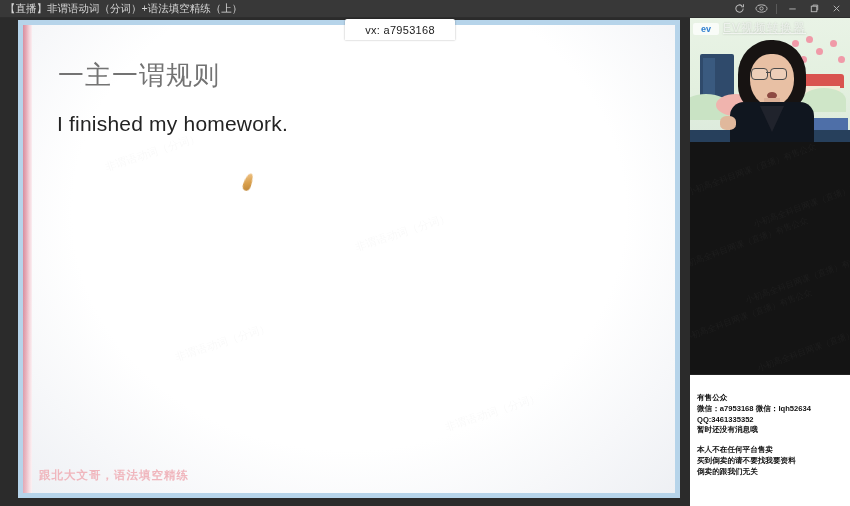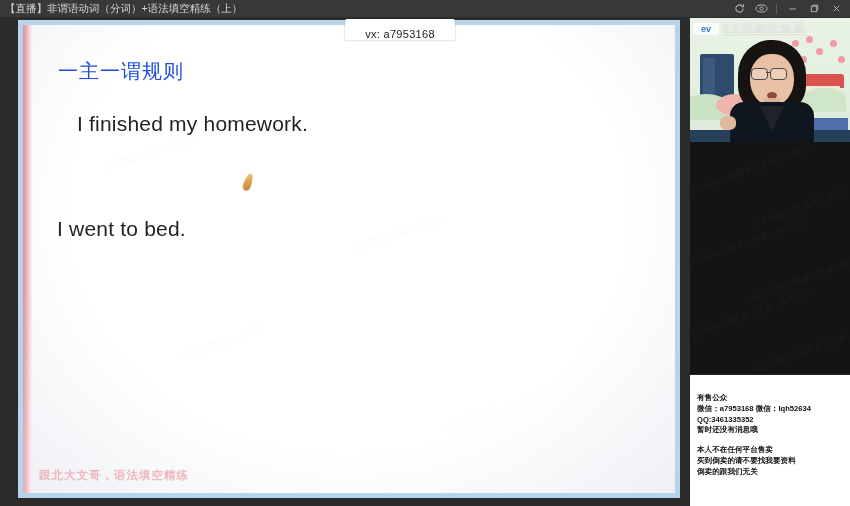--- a/index.html
+++ b/index.html
@@ -29,21 +29,21 @@
     width:22px;height:18px;display:flex;align-items:center;justify-content:center;
     color:#b8b8b8;font-size:11px;line-height:1;
   }
   .win-ico svg{display:block;}
   .win-sep{width:1px;height:10px;background:#5a5a5a;margin:0 4px;}
 
   
   .vx-tab{
     position:absolute;left:345px;top:19px;width:110px;height:21px;
     background:#ffffff;border-radius:2px 2px 0 0;
-    display:flex;align-items:flex-end;justify-content:center;
+    display:flex;align-items:center;justify-content:center;
     box-shadow:0 0 2px rgba(0,0,0,.35);
     z-index:6;
   }
   .vx-tab span{font-size:11px;color:#1a1a1a;letter-spacing:.3px;}
 
   
   .slide-frame{
     position:absolute;left:18px;top:20px;width:662px;height:478px;
     background:#b6d4ea;
     padding:5px;box-sizing:border-box;
@@ -62,26 +62,26 @@
     position:absolute;left:0;top:0;width:9px;height:100%;
     background:linear-gradient(to right,#d78fa0 0%,#e7aab6 35%,#f3d3da 70%,#fbeef1 100%);
   }
   .pink-bar-fade{
     position:absolute;left:0;top:0;width:9px;height:100%;
     background:linear-gradient(to bottom, rgba(255,255,255,0) 0%, rgba(255,255,255,0) 55%, rgba(255,255,255,.25) 100%);
   }
 
   .slide-title{
     position:absolute;left:35px;top:33px;
-    font-size:20px;color:#1d4ed8;letter-spacing:1px;
+    font-size:26px;color:#737373;letter-spacing:1px;
     font-family:"Liberation Sans","DejaVu Sans",sans-serif;
   }
   .slide-line1{
     position:absolute;left:34px;top:87px;
-    font-size:21px;color:#232323;letter-spacing:.2px;margin-left:20px;
+    font-size:21px;color:#232323;letter-spacing:.2px;
   }
   .slide-line2{
     position:absolute;left:34px;top:192px;
     font-size:21px;color:#232323;letter-spacing:.2px;
   }
   .slide-foot{
     position:absolute;left:16px;bottom:10px;
     font-size:11.5px;color:#f0b6bd;letter-spacing:1px;
     font-weight:bold;
   }
@@ -291,21 +291,20 @@
       <div class="wm-slide" style="left:80px;top:120px;">非谓语动词（分词）</div>
       <div class="wm-slide" style="left:330px;top:200px;">非谓语动词（分词）</div>
       <div class="wm-slide" style="left:150px;top:310px;">非谓语动词（分词）</div>
       <div class="wm-slide" style="left:420px;top:380px;">非谓语动词（分词）</div>
 
       <div class="pink-bar"></div>
       <div class="pink-bar-fade"></div>
 
       <div class="slide-title">一主一谓规则</div>
       <div class="slide-line1">I finished my homework.</div>
-      <div class="slide-line2">I went to bed.</div>
 
       <div class="cursor-pen"></div>
 
       <div class="slide-foot">跟北大文哥，语法填空精练</div>
     </div>
   </div>
 
   <div class="bottom-fill"></div>
   <div class="col-divider"></div>
 

